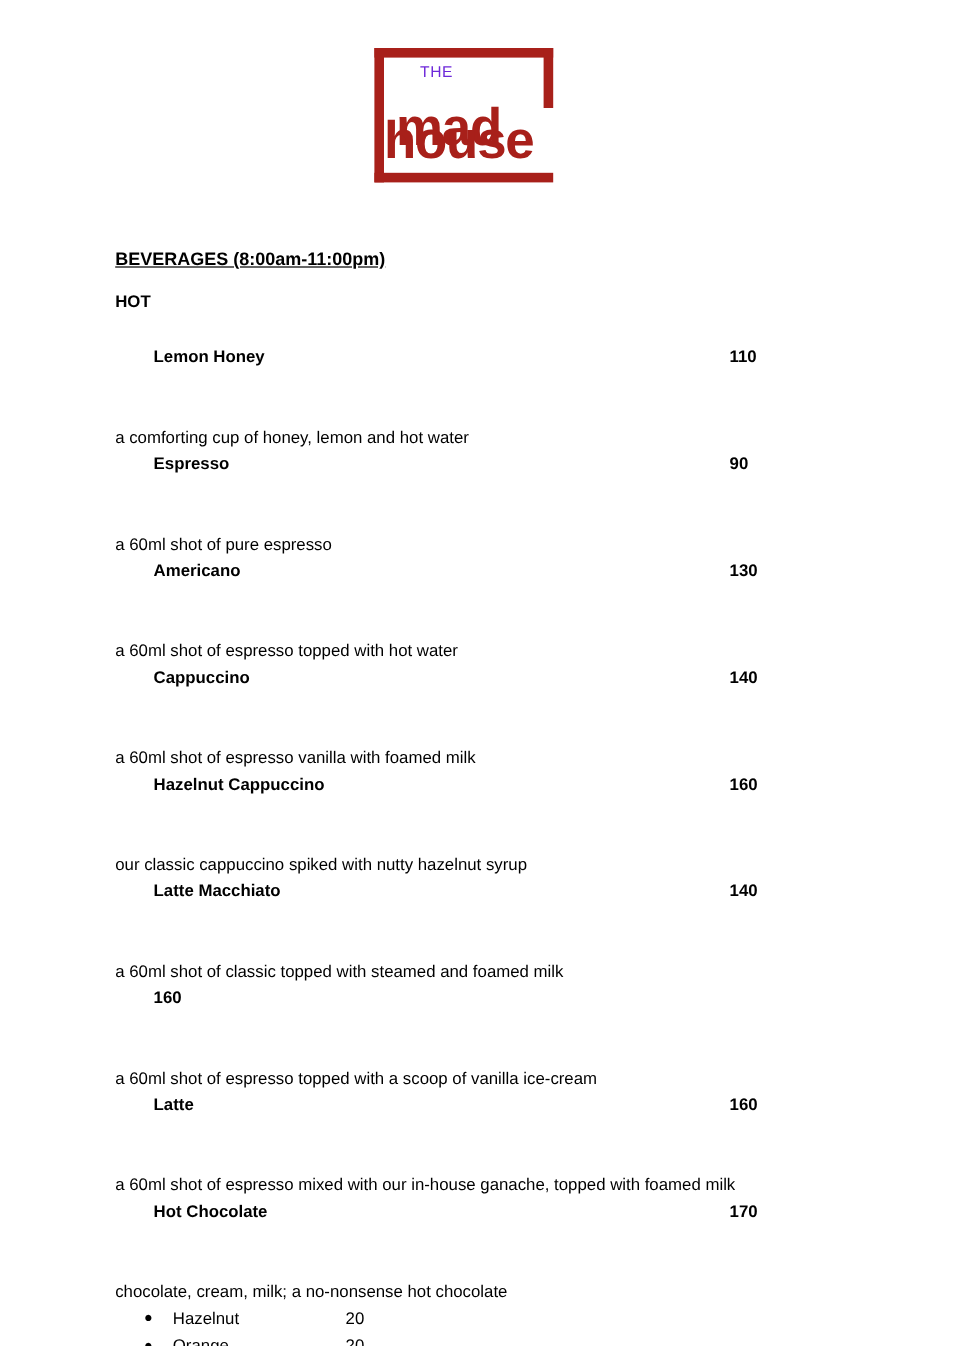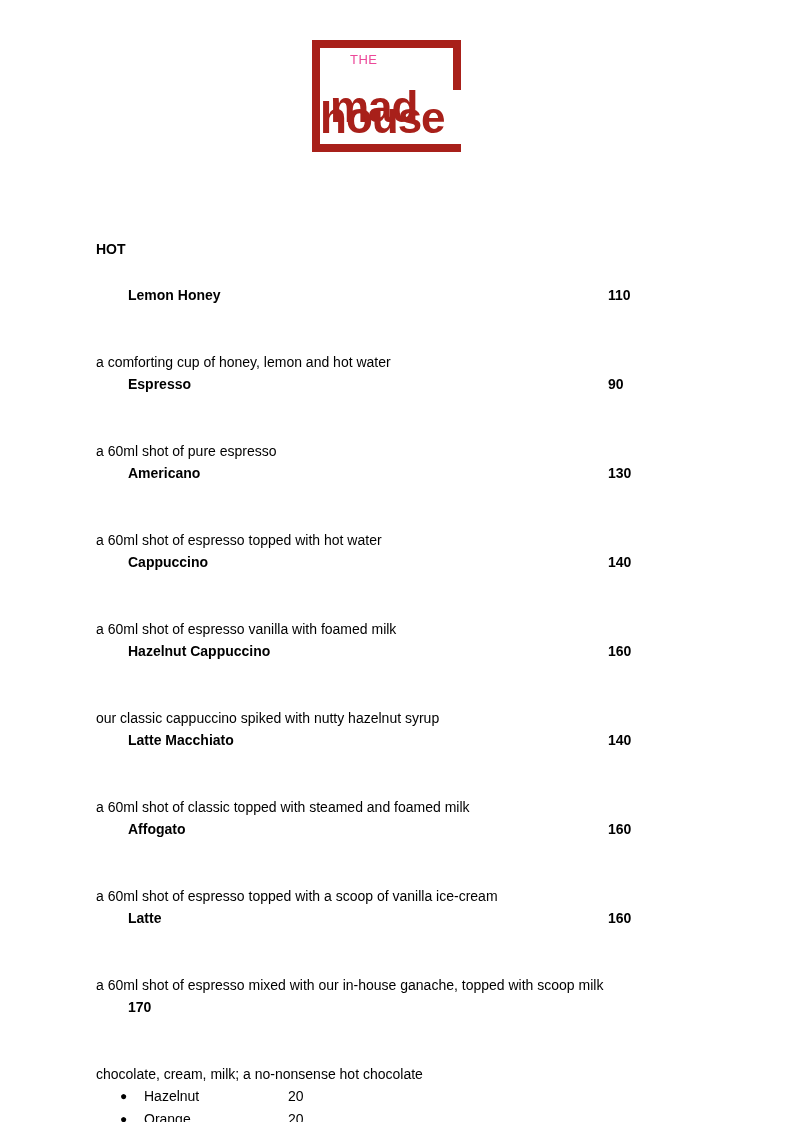--- a/index.html
+++ b/index.html
@@ -3,27 +3,27 @@
   <meta charset="utf-8">
   <style>
     html, body { margin: 0; padding: 0; background: #ffffff; }
     body { width: 794px; height: 1122px; position: relative; overflow: hidden;
            font-family: "Liberation Sans", "DejaVu Sans", sans-serif; color: #000; }
     .logo { position: absolute; left: 312px; top: 40px; width: 170px; height: 113px; }
     .logo .frame-top { position: absolute; left: 0; top: 0; width: 149px; height: 8px; background: var(--brand); }
     .logo .frame-left { position: absolute; left: 0; top: 0; width: 8px; height: 112px; background: var(--brand); }
     .logo .frame-bottom { position: absolute; left: 0; top: 104px; width: 149px; height: 8px; background: var(--brand); }
     .logo .frame-right { position: absolute; left: 141px; top: 0; width: 8px; height: 50px; background: var(--brand); }
-    .logo .the { position: absolute; left: 38px; top: 12px; font-size: 13px; color: #ec4899; letter-spacing: 0.5px; }
+    .logo .the { position: absolute; left: 38px; top: 12px; font-size: 13px; color: #6d28d9; letter-spacing: 0.5px; }
     .logo .mad { position: absolute; left: 18px; top: 20px; font-size: 44px; font-weight: bold; color: var(--brand); letter-spacing: -1px; line-height: 44px; margin-top: 25px; }
     .logo .house { position: absolute; left: 8px; top: 56px; font-size: 44px; font-weight: bold; color: var(--brand); letter-spacing: -1px; line-height: 44px; text-align: center; }
 
     .content { position: absolute; left: 96px; top: 206px; width: 600px; font-size: 14px; }
     .section-title { font-weight: bold; text-decoration: underline; font-size: 15px; height: 22px; line-height: 22px; }
-    .subsection { font-weight: bold; margin-top: 32px; height: 22px; line-height: 22px; }
+    .subsection { font-weight: bold; margin-top: 12px; height: 22px; line-height: 22px; }
     .items { margin-top: 24px; }
     .item-head { display: flex; height: 22.5px; line-height: 22.5px; font-weight: bold; padding-left: 32px; }
     .item-name { width: 480px; }
     .item-price { width: 60px; }
     .item-desc { height: 22.5px; line-height: 22.5px; white-space: nowrap; margin-top: 44px; }
     .addons { list-style: none; margin: 0; padding: 0 0 0 24px; }
     .addon { display: flex; height: 22.5px; line-height: 22.5px; }
     .bullet { width: 24px; font-size: 12px; }
     .addon-name { width: 144px; }
   </style>
@@ -34,20 +34,21 @@
   <div class="frame-top"></div>
   <div class="frame-left"></div>
   <div class="frame-right"></div>
   <div class="frame-bottom"></div>
   <div class="the">THE</div>
   <div class="mad">mad</div>
   <div class="house">house</div>
 </div>
 
 <div class="content">
+  <div class="section-title">BEVERAGES (8:00am-11:00pm)</div>
   <div class="subsection">HOT</div>
 
   <div class="items">
     <div>
       <div class="item-head">
           <span class="item-name">Lemon Honey</span>
           <span class="item-price">110</span>
         </div>
       <div class="item-desc">a comforting cup of honey, lemon and hot water</div>
     </div>
@@ -81,34 +82,34 @@
     </div>
     <div>
       <div class="item-head">
           <span class="item-name">Latte Macchiato</span>
           <span class="item-price">140</span>
         </div>
       <div class="item-desc">a 60ml shot of classic topped with steamed and foamed milk</div>
     </div>
     <div>
       <div class="item-head">
-          <span class="item-name">Affogato</span>
           <span class="item-price">160</span>
         </div>
       <div class="item-desc">a 60ml shot of espresso topped with a scoop of vanilla ice-cream</div>
     </div>
     <div>
       <div class="item-head">
           <span class="item-name">Latte</span>
           <span class="item-price">160</span>
         </div>
-      <div class="item-desc">a 60ml shot of espresso mixed with our in-house ganache, topped with scoop milk</div>
+      <div class="item-desc">a 60ml shot of espresso mixed with our in-house ganache, topped with foamed milk</div>
     </div>
     <div>
       <div class="item-head">
+          <span class="item-name">Hot Chocolate</span>
           <span class="item-price">170</span>
         </div>
       <div class="item-desc">chocolate, cream, milk; a no-nonsense hot chocolate</div>
     </div>
 
     <ul class="addons">
       <li class="addon">
         <span class="bullet">●</span>
         <span class="addon-name">Hazelnut</span>
         <span class="addon-price">20</span>

